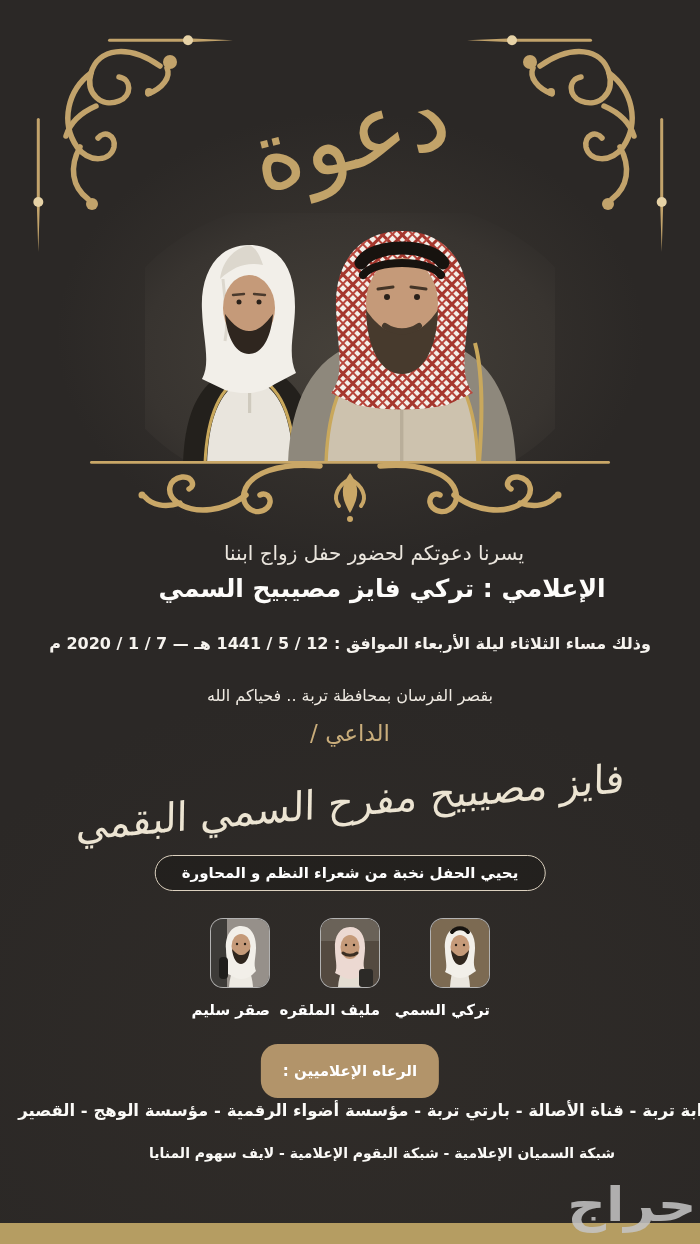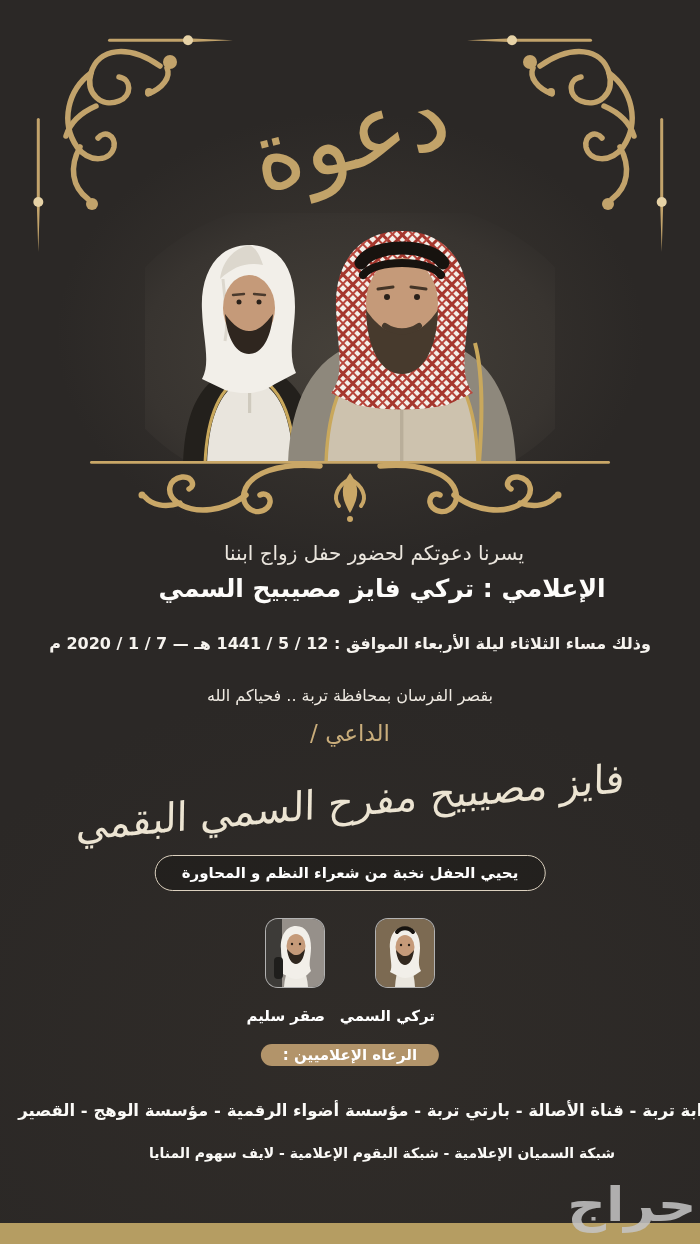--- a/index.html
+++ b/index.html
@@ -66,28 +66,28 @@
   .poet-photo{
     width:58px;height:68px;
     border:1px solid rgba(255,255,255,0.55);
     border-radius:13px;
     overflow:hidden;
     margin:0 auto;
     background:#555;
   }
   .poet-photo svg{display:block;}
   .poet-name{
-    margin-top:19px;
+    margin-top:13px;
     font-size:15px;font-weight:bold;color:#ffffff;
     white-space:nowrap;
   }
 
   .sponsor-pill{
     top:1044px;left:50%;transform:translateX(-50%);
-    padding:2px 22px;
+    padding:18px 22px;
     background:#b2946a;
     border-radius:17px;
     font-size:15px;font-weight:bold;color:#ffffff;
     white-space:nowrap;
   }
   .sponsors-1{top:1101px;font-size:16.5px;font-weight:bold;color:#fbfaf7;white-space:nowrap;margin-left:19px;}
   .sponsors-2{top:1145px;font-size:14px;font-weight:bold;color:#fbfaf7;white-space:nowrap;padding-left:32px;}
 
   .bottom-bar{left:0;top:1223px;width:700px;height:21px;background:#b59d62;}
   .watermark{
@@ -252,20 +252,36 @@
           <path d="M 20,31 C 21,41 25,46 29,46 C 33,46 37,41 38,31 C 34,36 32,37 29,37 C 26,37 24,35 20,31 Z" fill="#32281f"></path>
           <path d="M 21,13 C 25,8 33,8 37,13" stroke="#17130f" stroke-width="4" fill="none" stroke-linecap="round"></path>
           <circle cx="25" cy="26" r="1.2" fill="#241c15"></circle>
           <circle cx="33" cy="26" r="1.2" fill="#241c15"></circle>
         </svg>
       </div>
       <div class="poet-name">تركي السمي</div>
     </div>
 
 
+    <div class="poet-card">
+      <div class="poet-photo">
+        <svg width="58" height="68" viewBox="0 0 58 68">
+          <rect width="58" height="68" fill="#544a40"></rect>
+          <rect x="0" y="0" width="58" height="22" fill="#6a6258"></rect>
+          <path d="M 17,68 C 18,54 23,47 29,45 C 35,47 40,54 41,68 Z" fill="#e4ddd2"></path>
+          <path d="M 29,8 C 19,8 13,17 14,30 C 14,40 17,48 14,54 L 24,59 C 29,61 35,60 40,56 L 44,52 C 41,45 44,38 44,29 C 44,16 39,8 29,8 Z" fill="#ecd9d2"></path>
+          <ellipse cx="29" cy="28" rx="9.5" ry="12" fill="#c59a79"></ellipse>
+          <path d="M 22,34 C 26,37 32,37 36,34" stroke="#3a2e23" stroke-width="3" fill="none" stroke-linecap="round"></path>
+          <circle cx="25" cy="26" r="1.2" fill="#241c15"></circle>
+          <circle cx="33" cy="26" r="1.2" fill="#241c15"></circle>
+          <rect x="38" y="50" width="14" height="18" rx="3" fill="#2c2a27"></rect>
+        </svg>
+      </div>
+      <div class="poet-name">مليف الملقره</div>
+    </div>
 
     <div class="poet-card">
       <div class="poet-photo">
         <svg width="58" height="68" viewBox="0 0 58 68">
           <rect width="58" height="68" fill="#96908a"></rect>
           <rect x="0" y="0" width="16" height="68" fill="#3d3b38"></rect>
           <path d="M 18,68 C 19,53 24,46 30,44 C 36,46 41,53 42,68 Z" fill="#edeae3"></path>
           <path d="M 30,7 C 20,7 14,17 15,30 C 15,40 18,48 15,54 L 25,59 C 30,61 36,60 41,56 L 45,52 C 42,45 45,38 45,29 C 45,16 40,7 30,7 Z" fill="#f2efe9"></path>
           <ellipse cx="30" cy="27" rx="9.5" ry="12" fill="#c59a79"></ellipse>
           <path d="M 21,30 C 22,40 26,45 30,45 C 34,45 38,40 39,30 C 35,35 33,36 30,36 C 27,36 25,34 21,30 Z" fill="#2f261e"></path>

